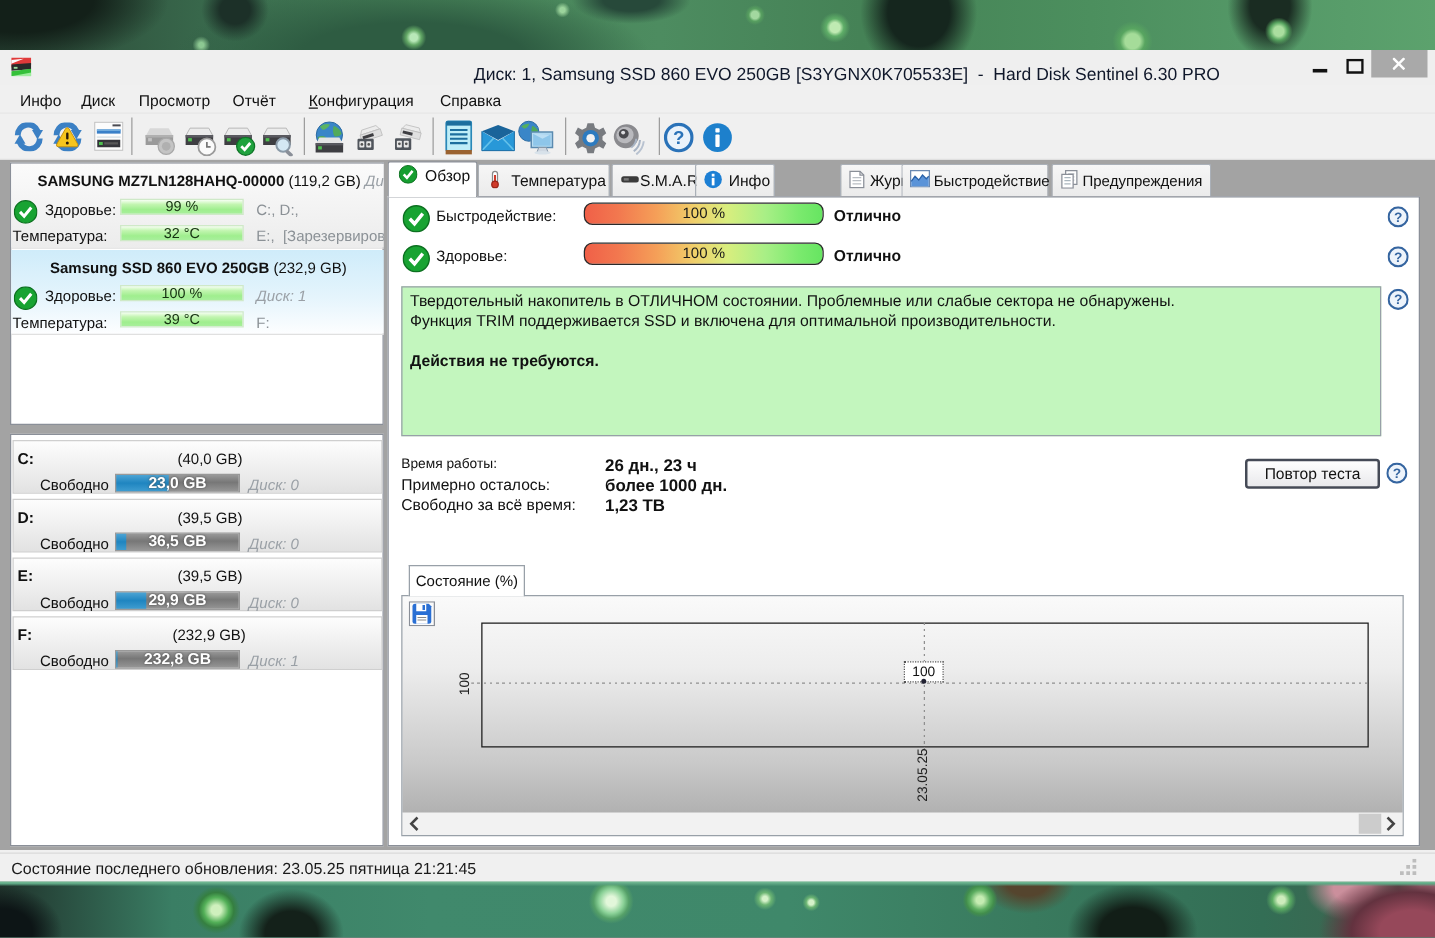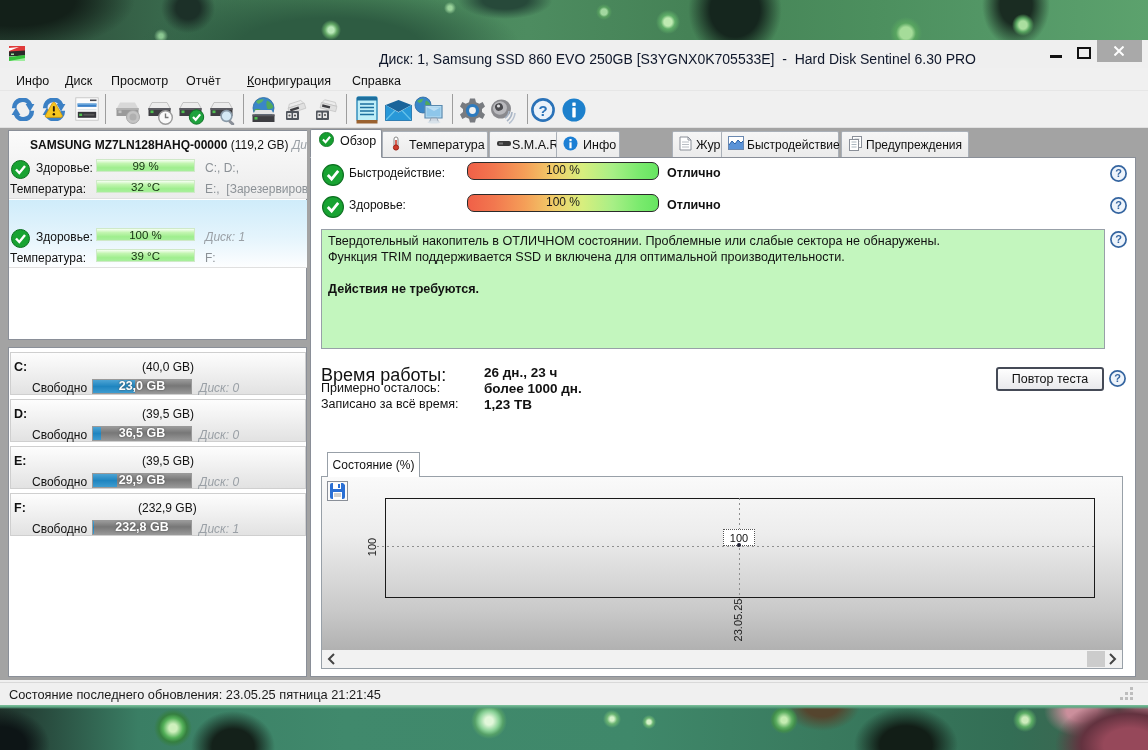--- a/index.html
+++ b/index.html
@@ -299,20 +299,21 @@
             <path d="M5 9.5 L8.3 13 L14 6" stroke="#fff" stroke-width="2.4" fill="none"></path>
           </svg>
           <div class="dlabel" style="left:27px; top:30px;">Здоровье:</div>
           <div class="gbar" style="top:28px;">99 %</div>
           <div class="dright" style="top:30px; color:#8b9196;">C:, D:,</div>
           <div class="dlabel" style="left:1px; top:51px;">Температура:</div>
           <div class="gbar" style="top:49px;">32 °C</div>
           <div class="dright" style="top:51px; color:#8b9196;">E:,&nbsp; [Зарезервирова</div>
         </div>
         <div class="dentry sel" style="top:69px;">
+          <div class="dtitle" style="left:31px;"><b>Samsung SSD 860 EVO 250GB</b> (232,9 GB)</div>
           <svg class="abs" style="left:2px; top:29px;" width="19" height="19" viewBox="0 0 19 19">
             <circle cx="9.5" cy="9.5" r="9" fill="#18a332" stroke="#0c7020" stroke-width="1"></circle>
             <path d="M5 9.5 L8.3 13 L14 6" stroke="#fff" stroke-width="2.4" fill="none"></path>
           </svg>
           <div class="dlabel" style="left:27px; top:30px;">Здоровье:</div>
           <div class="gbar" style="top:28px;">100 %</div>
           <div class="dright ital" style="top:30px;">Диск: 1</div>
           <div class="dlabel" style="left:1px; top:51px;">Температура:</div>
           <div class="gbar" style="top:49px;">39 °C</div>
           <div class="dright" style="top:51px; color:#8b9196;">F:</div>
@@ -433,25 +434,25 @@
         <div class="abs" style="left:10px; top:71px; width:784px; height:120px; background:#c3f6be; border:1px solid #98a0a8; font-size:12.6px; color:#111; padding:3px 6px; line-height:16px;">
           Твердотельный накопитель в ОТЛИЧНОМ состоянии. Проблемные или слабые сектора не обнаружены.<br>
           Функция TRIM поддерживается SSD и включена для оптимальной производительности.<br><br>
           <b>Действия не требуются.</b>
         </div>
         <svg class="qm" style="left:799px; top:73px;" viewBox="0 0 17 17">
           <circle cx="8.5" cy="8.5" r="7.6" fill="#eef4fb" stroke="#3565a0" stroke-width="1.7"></circle>
           <text x="8.5" y="12.4" font-size="11" font-weight="bold" fill="#3565a0" text-anchor="middle" font-family="Liberation Sans">?</text>
         </svg>
 
-        <div class="rlabel" style="left:10px; top:207px; font-size:18px;">Время работы:</div>
+        <div class="rlabel" style="left:10px; top:207px; font-size:11px;">Время работы:</div>
         <div class="rbold" style="left:173px; top:207px; font-size:13.5px;">26 дн., 23 ч</div>
         <div class="rlabel" style="left:10px; top:223px; font-size:12.5px;">Примерно осталось:</div>
         <div class="rbold" style="left:173px; top:223px; font-size:13.5px;">более 1000 дн.</div>
-        <div class="rlabel" style="left:10px; top:239px; font-size:12.5px;">Записано за всё время:</div>
+        <div class="rlabel" style="left:10px; top:239px; font-size:12.5px;">Свободно за всё время:</div>
         <div class="rbold" style="left:173px; top:239px; font-size:13.5px;">1,23 TB</div>
 
         <div class="abs" style="left:685px; top:209px; width:108px; height:24px; background:linear-gradient(#fefefe,#e9e9ec); border:2px solid #454a56; border-radius:3px; font-size:12.5px; color:#111; text-align:center; line-height:20px;">Повтор теста</div>
         <svg class="qm" style="left:798px; top:212px;" viewBox="0 0 17 17">
           <circle cx="8.5" cy="8.5" r="7.6" fill="#eef4fb" stroke="#3565a0" stroke-width="1.7"></circle>
           <text x="8.5" y="12.4" font-size="11" font-weight="bold" fill="#3565a0" text-anchor="middle" font-family="Liberation Sans">?</text>
         </svg>
 
 
         <div class="abs" style="left:16px; top:294px; width:93px; height:25px; background:#fff; border:1px solid #98a0a8; border-bottom:none; font-size:12px; color:#111; text-align:center; line-height:24px; z-index:3;">Состояние (%)</div>

